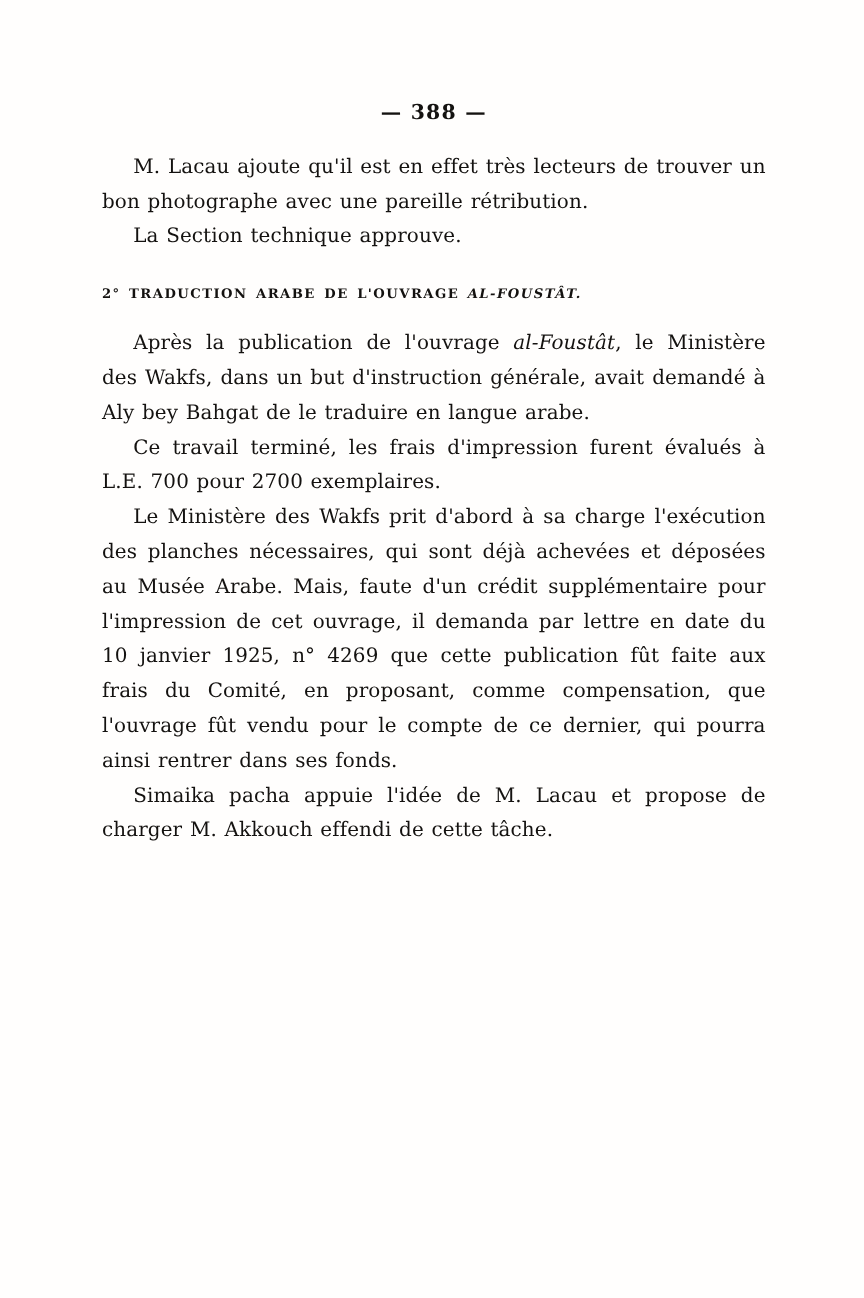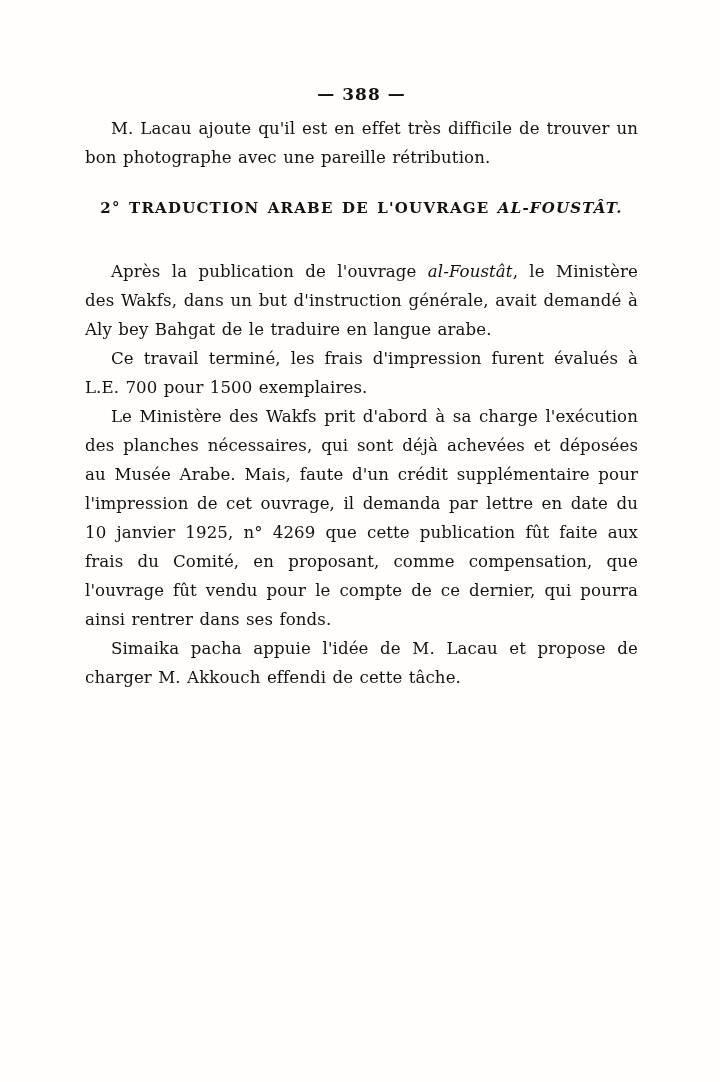--- a/index.html
+++ b/index.html
@@ -20,52 +20,53 @@
     position: absolute;
     left: 85px;
     top: 84px;
     width: 553px;
   }
   .pagenum {
     text-align: center;
     font-size: 17px;
     font-weight: bold;
     letter-spacing: 1px;
-    margin: 0 0 10px 0;
+    margin: 0 0 20px 0;
   }
   .text-body p.paragraph {
     margin: 0;
     font-size: 16.6px;
     line-height: 29px;
     text-align: justify;
     text-indent: 26px;
     font-weight: 500;
     letter-spacing: 0.1px;
     word-spacing: 1px;
   }
   .text-body h2.heading {
-    margin: 27px 0 40px 0;
-    text-align: center;
-    font-size: 15px;
+    margin: 27px 0 20px 0;
+    text-align: left;
+    font-size: 11px;
     font-weight: bold;
     letter-spacing: 1.2px;
     word-spacing: 2px;
   }
   .italic {
     font-style: italic;
   }
 </style>
 </head>
 <body>
 
 <div class="page">
   <div class="content">
     <div class="pagenum">— 388 —</div>
     <div class="text-body">
-        <p class="paragraph"><span>M. Lacau ajoute qu'il est en effet très difficile de trouver un bon photographe avec une pareille rétribution.</span></p>
+        <p class="paragraph"><span>M. Lacau ajoute qu'il est en effet très lecteurs de trouver un bon photographe avec une pareille rétribution.</span></p>
+        <p class="paragraph"><span>La Section technique approuve.</span></p>
         <h2 class="heading"><span>2° TRADUCTION ARABE DE L'OUVRAGE </span><span class="italic">AL-FOUSTÂT.</span></h2>
         <p class="paragraph"><span>Après la publication de l'ouvrage </span><span class="italic">al-Foustât</span><span>, le Ministère des Wakfs, dans un but d'instruction générale, avait demandé à Aly bey Bahgat de le traduire en langue arabe.</span></p>
-        <p class="paragraph"><span>Ce travail terminé, les frais d'impression furent évalués à L.E. 700 pour 1500 exemplaires.</span></p>
+        <p class="paragraph"><span>Ce travail terminé, les frais d'impression furent évalués à L.E. 700 pour 2700 exemplaires.</span></p>
         <p class="paragraph"><span>Le Ministère des Wakfs prit d'abord à sa charge l'exécution des planches nécessaires, qui sont déjà achevées et déposées au Musée Arabe. Mais, faute d'un crédit supplémentaire pour l'impression de cet ouvrage, il demanda par lettre en date du 10 janvier 1925, n° 4269 que cette publication fût faite aux frais du Comité, en proposant, comme compensation, que l'ouvrage fût vendu pour le compte de ce dernier, qui pourra ainsi rentrer dans ses fonds.</span></p>
         <p class="paragraph"><span>Simaika pacha appuie l'idée de M. Lacau et propose de charger M. Akkouch effendi de cette tâche.</span></p>
       </div>
   </div>
 </div>
 
 </body></html>

